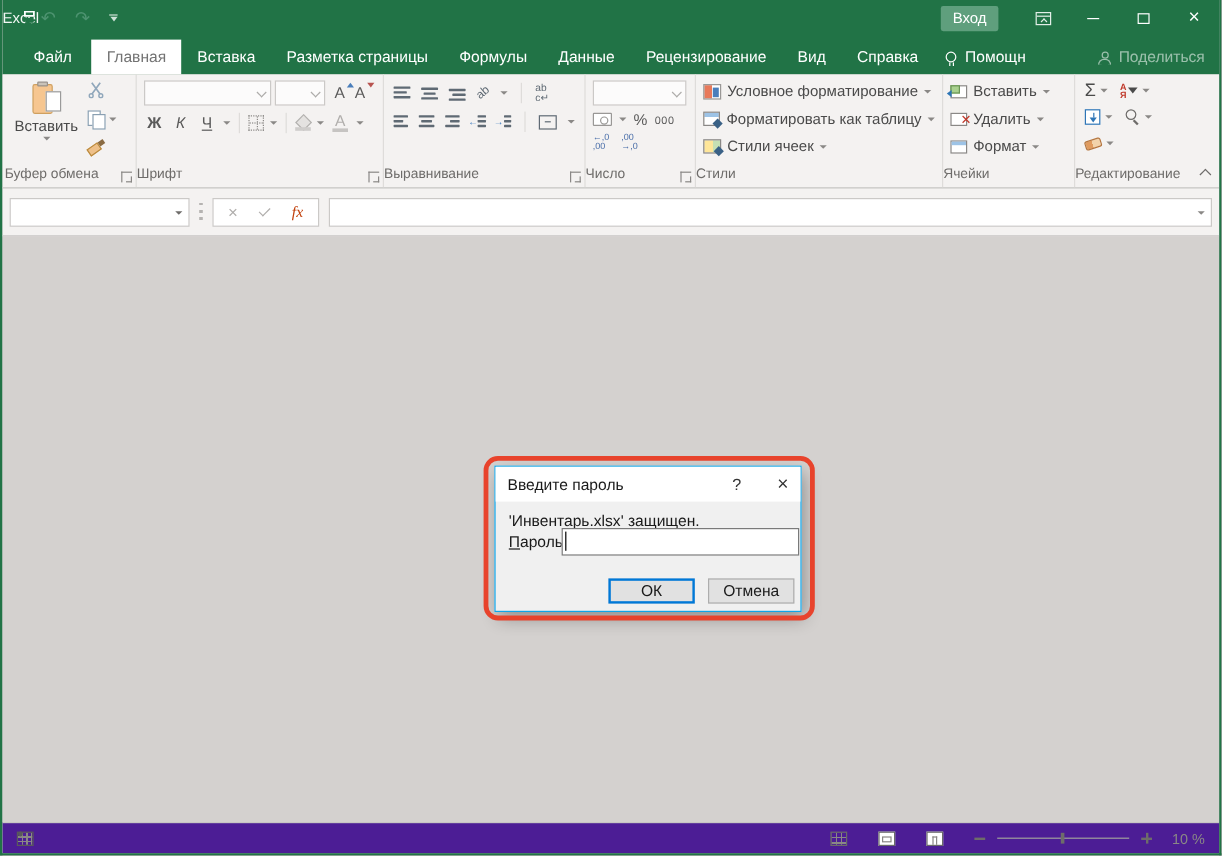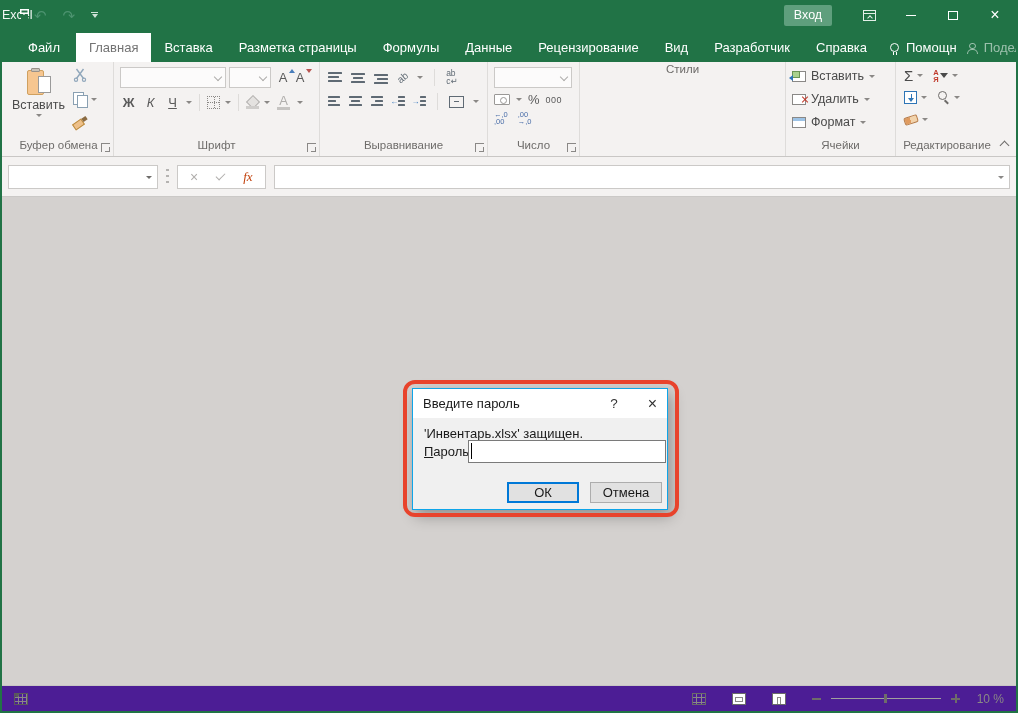--- a/index.html
+++ b/index.html
@@ -40,21 +40,21 @@
   .ic-bulb{width:9px;height:9px;border:1.3px solid #fff;border-radius:50%;position:relative}
   .ic-bulb:after{content:"";position:absolute;left:1.6px;bottom:-4px;width:2.6px;height:3px;border-left:1.2px solid #fff;border-right:1.2px solid #fff}
   .share{margin-left:auto;margin-right:12px;height:29px;display:flex;align-items:center;gap:7px;font-size:13px;color:rgba(255,255,255,.55)}
   .ic-person{width:10px;height:10px;position:relative}
   .ic-person:before{content:"";position:absolute;left:2.5px;top:0;width:4.5px;height:4.5px;border-radius:50%;border:1.2px solid rgba(255,255,255,.55)}
   .ic-person:after{content:"";position:absolute;left:0;bottom:-1px;width:9px;height:4px;border:1.2px solid rgba(255,255,255,.55);border-bottom:none;border-radius:5px 5px 0 0}
 
   
   .ribbon{flex:0 0 95px;background:#f4f2f1;display:flex;padding:0 2px;border-bottom:1px solid #c9c7c5;position:relative}
   .rgroup{position:relative;display:flex;flex-direction:column;border-right:1px solid #dedcda}
-  .rlabel{flex:0 0 18px;text-align:center;font-size:11.5px;color:#6e6c6a;line-height:15px}
+  .rlabel{flex:0 0 18px;font-size:11.5px;color:#6e6c6a;line-height:15px}
   .launcher{position:absolute;right:3px;bottom:4px;width:9px;height:9px;border-top:1px solid #8a8886;border-left:1px solid #8a8886}
   .launcher:after{content:"";position:absolute;right:0;bottom:0;width:4px;height:4px;border-right:1.4px solid #8a8886;border-bottom:1.4px solid #8a8886}
   .dd{width:0;height:0;border-left:3px solid transparent;border-right:3px solid transparent;border-top:3.6px solid #8a8886;flex:0 0 auto}
   .chev{width:6px;height:6px;border-right:1.4px solid #aeacaa;border-bottom:1.4px solid #aeacaa;transform:rotate(45deg)}
   .vsep{width:1px;height:17px;background:#dedcda;margin:0 2px}
   .rtext{font-size:12.5px;color:#4a4a4a;white-space:nowrap}
 
   
   .g-clip{width:110px}
   .g-clip .body{flex:1;display:flex;padding:4px 4px 0 8px;gap:8px}
@@ -241,21 +241,20 @@
 
   <div class="tabrow">
     <div class="tab file">Файл</div>
     <div class="tab active">Главная</div>
     <div class="tab">Вставка</div>
     <div class="tab">Разметка страницы</div>
     <div class="tab">Формулы</div>
     <div class="tab">Данные</div>
     <div class="tab">Рецензирование</div>
     <div class="tab">Вид</div>
-    <div class="tab">Разработчик</div>
     <div class="tab">Справка</div>
     <div class="assistant">
       <span class="ic-bulb"></span>
       <span>Помощн</span>
     </div>
     <div class="share">
       <span class="ic-person"></span>
       <span>Поделиться</span>
     </div>
   </div>
@@ -417,20 +416,37 @@
               <span>,00</span>
               <span>→,0</span>
             </span>
         </div>
       </div>
       <div class="rlabel">Число</div>
       <span class="launcher"></span>
     </div>
 
     <div class="rgroup g-styles">
+      <div class="body">
+        <div class="srow">
+          <span class="ic-cf"></span>
+          <span class="rtext">Условное форматирование</span>
+          <span class="dd"></span>
+        </div>
+        <div class="srow">
+          <span class="ic-ft"></span>
+          <span class="rtext">Форматировать как таблицу</span>
+          <span class="dd"></span>
+        </div>
+        <div class="srow">
+          <span class="ic-cs"></span>
+          <span class="rtext">Стили ячеек</span>
+          <span class="dd"></span>
+        </div>
+      </div>
       <div class="rlabel">Стили</div>
     </div>
 
     <div class="rgroup g-cells">
       <div class="body">
         <div class="srow">
           <span class="ic-ins"></span>
           <span class="rtext">Вставить</span>
           <span class="dd"></span>
         </div>

